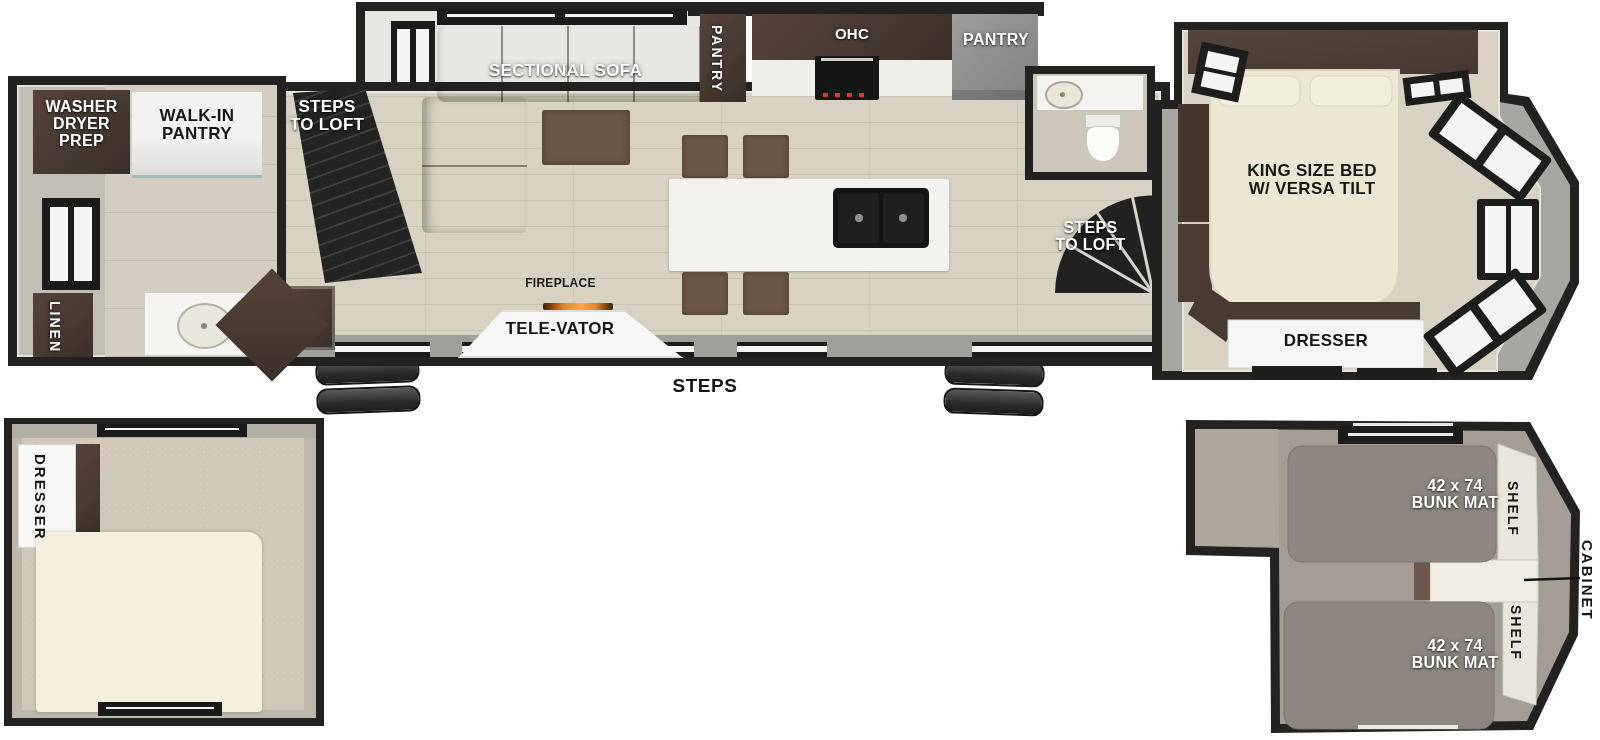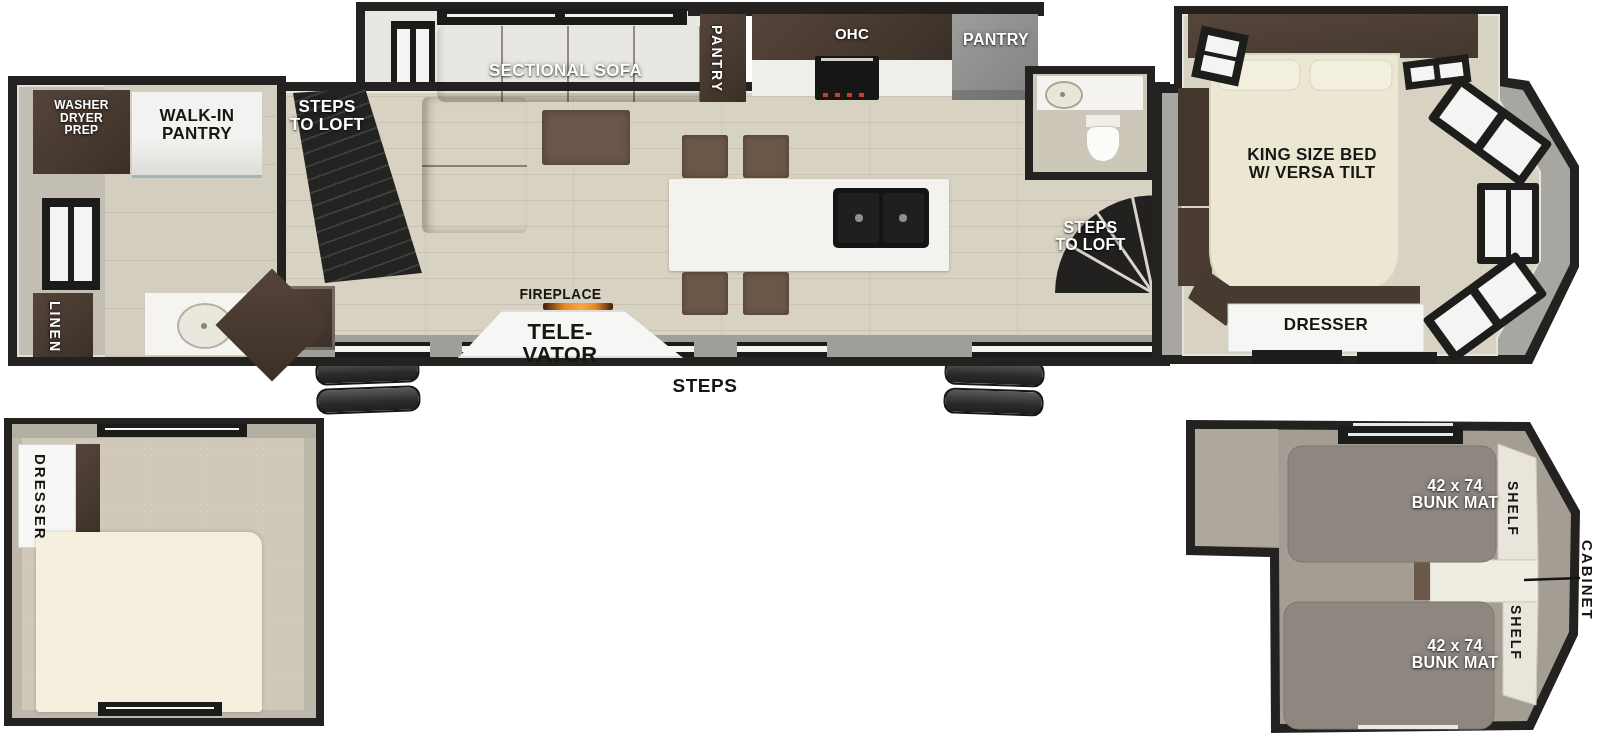--- a/index.html
+++ b/index.html
@@ -116,21 +116,21 @@
     <div class="abs" style="left:53px;top:52px;width:32px;height:34px;background:#fbfbf8;border:1px solid #c9c6bc;border-radius:10px 10px 16px 16px/8px 8px 20px 20px;"></div>
   </div>
 
   <svg class="abs" style="left:1015px;top:188px;" width="148" height="112" viewBox="0 0 148 112">
     <path d="M138,105 L40,105 A98,98 0 0 1 155,9 Z" fill="#222120"></path>
     <line x1="138" y1="105" x2="51" y2="55" stroke="#d8d5cc" stroke-width="3"></line>
     <line x1="138" y1="105" x2="81" y2="23" stroke="#d8d5cc" stroke-width="3"></line>
     <line x1="138" y1="105" x2="117" y2="7" stroke="#d8d5cc" stroke-width="3"></line>
   </svg>
 
-  <div class="abs" style="left:1152px;top:0;width:448px;height:375px;">
+  <div class="abs" style="left:1152px;top:16px;width:448px;height:375px;">
     <svg width="448" height="375" viewBox="0 0 448 375">
 
       <path d="M0,84 L22,84 L22,6 L356,6 L356,78 L377,81 L427,166 L427,267 L380,364 L0,364 Z" fill="#232220"></path>
 
       <path d="M10,93 L31,93 L31,15 L347,15 L347,86 L371,90 L418,169 L418,264 L373,355 L10,355 Z" fill="#a7a6a1"></path>
 
       <path d="M31,15 L347,15 L347,100 L388,172 L388,260 L345,338 L345,355 L31,355 Z" fill="#d8d2c2" stroke="#f2f1ec" stroke-width="2"></path>
       <path d="M31,15 L347,15 L347,100 L388,172 L388,260 L345,338 L345,355 L31,355 Z" fill="none" stroke="rgba(110,100,80,.18)" stroke-width="1"></path>
 
       <rect x="36" y="14" width="290" height="44" fill="#4e4038"></rect>
@@ -198,36 +198,36 @@
       <div class="pane" style="left:8px;top:9px;width:18px;height:74px;"></div>
       <div class="pane" style="left:32px;top:9px;width:18px;height:74px;"></div>
     </div>
     <div class="abs darkcab" style="left:16px;top:208px;width:60px;height:64px;"></div>
     <div class="abs" style="left:128px;top:208px;width:118px;height:62px;background:#f5f4f0;">
       <div class="abs" style="left:32px;top:10px;width:52px;height:42px;background:#ecead e0;background:#eae8dc;border:2px solid #b4b0a4;border-radius:50%;">
         <div class="abs" style="left:22px;top:18px;width:6px;height:6px;background:#8b877c;border-radius:50%;"></div>
       </div>
     </div>
     <div class="abs darkcab" style="left:215px;top:200px;width:80px;height:80px;transform:rotate(45deg);"></div>
-    <div class="lbl lw" style="left:16px;top:14px;width:97px;font-size:12px;">WASHER
+    <div class="lbl lw" style="left:16px;top:14px;width:97px;font-size:16px;">WASHER
 DRYER
 PREP</div>
     <div class="lbl lb" style="left:115px;top:22px;width:130px;font-size:17px;">WALK-IN
 PANTRY</div>
     <div class="lbl lw vert" style="left:30px;top:212px;height:60px;font-size:14px;">LINEN</div>
   </div>
 
   <div class="lbl lw" style="left:272px;top:98px;width:110px;font-size:17px;">STEPS
 TO LOFT</div>
   <div class="lbl lw" style="left:468px;top:62px;width:195px;font-size:17px;">SECTIONAL SOFA</div>
   <div class="lbl lw vert" style="left:709px;top:18px;height:82px;font-size:14px;">PANTRY</div>
   <div class="lbl lw" style="left:782px;top:26px;width:140px;font-size:15px;">OHC</div>
   <div class="lbl lw" style="left:946px;top:32px;width:100px;font-size:16px;">PANTRY</div>
-  <div class="lbl lb" style="left:498px;top:287px;width:125px;font-size:14px;">FIREPLACE</div>
-  <div class="lbl lb" style="left:495px;top:320px;width:130px;font-size:22px;">TELE-VATOR</div>
+  <div class="lbl lb" style="left:498px;top:277px;width:125px;font-size:12px;">FIREPLACE</div>
+  <div class="lbl lb" style="left:495px;top:320px;width:130px;font-size:17px;">TELE-VATOR</div>
   <div class="lbl lw" style="left:1038px;top:220px;width:105px;font-size:16px;">STEPS
 TO LOFT</div>
   <div class="lbl lb" style="left:630px;top:376px;width:150px;font-size:19px;letter-spacing:.5px;">STEPS</div>
 
   <div class="abs" style="left:4px;top:418px;width:320px;height:308px;box-sizing:border-box;border:8px solid #232220;border-top-width:6px;background:#bdb8aa;">
     <div class="abs" style="left:0;top:0;width:304px;height:14px;background:#b3afa3;"></div>
     <div class="abs blackwin" style="left:85px;top:0;width:150px;height:13px;">
       <div class="pane" style="left:8px;top:4px;width:134px;height:2px;"></div>
     </div>
     <div class="abs" style="left:10px;top:14px;width:282px;height:272px;background:#d0c9b9;background-image:radial-gradient(rgba(255,255,255,.25) .6px,transparent .6px);background-size:7px 7px;"></div>

